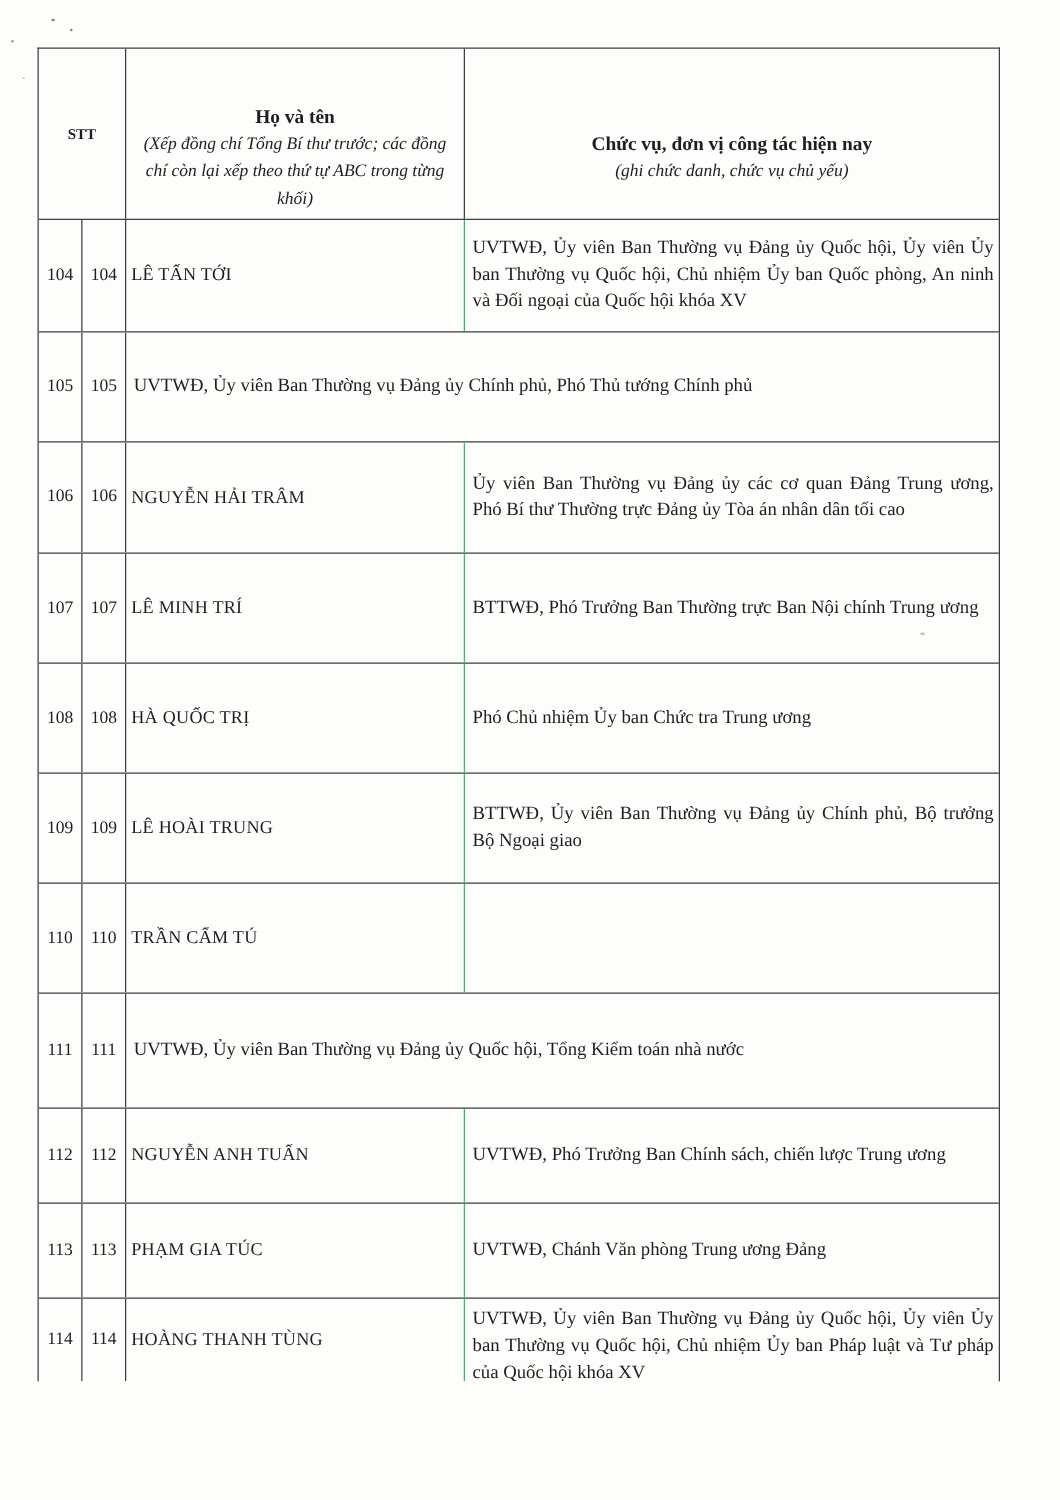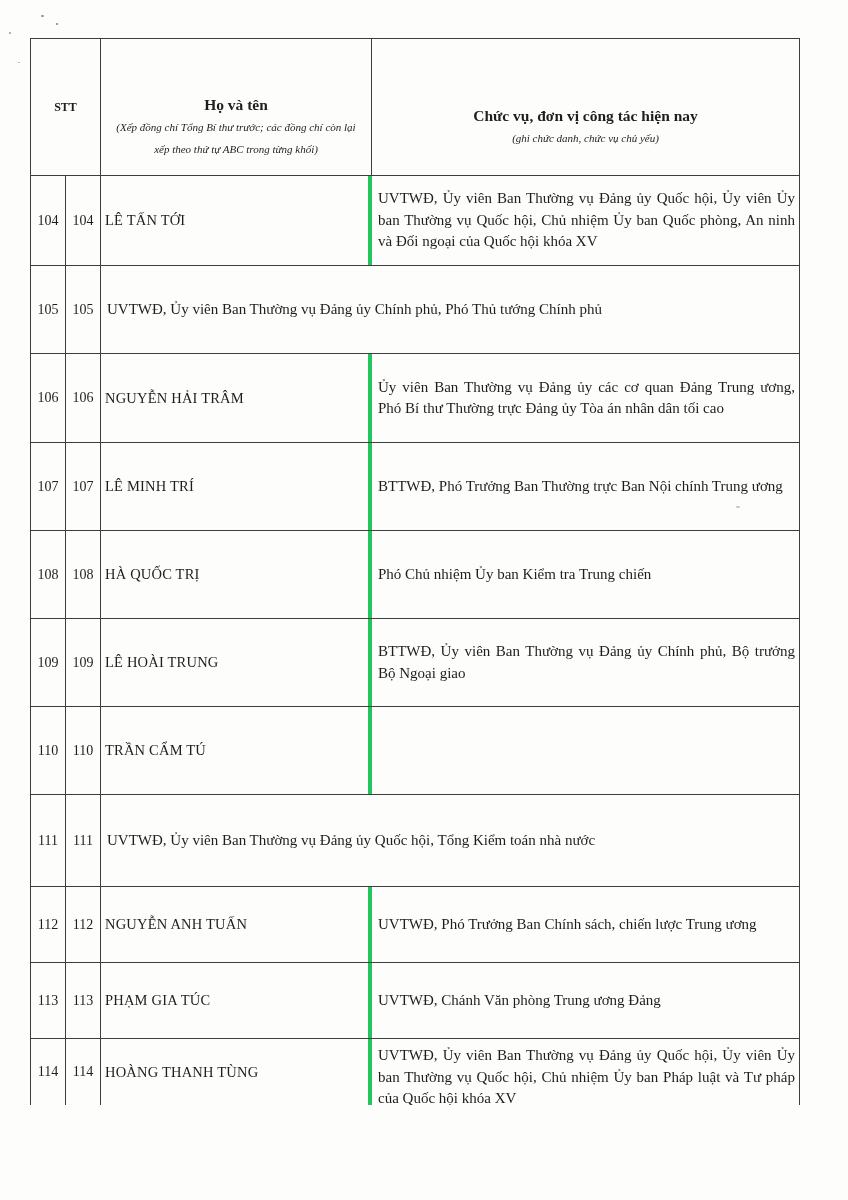--- a/index.html
+++ b/index.html
@@ -28,38 +28,38 @@
     border:1px solid #3e3e3e;
     border-bottom:none;
     background:transparent;
   }
   .hrow { display:flex; height:137px; border-bottom:1px solid #3e3e3e; }
   .hcell { display:flex; flex-direction:column; justify-content:center; align-items:center; text-align:center; }
   .h-stt { width:70px; border-right:1px solid #3e3e3e; font-weight:bold; font-size:12px; }
   .h-name { width:271px; border-right:1px solid #3e3e3e; padding:0 8px; }
   .h-pos { flex:1; padding:0 10px; }
   .h-title { font-weight:bold; font-size:15.5px; line-height:22px;margin-top:40px; }
-  .h-sub { font-style:italic; font-size:11px; line-height:22px; }
+  .h-sub { font-style:italic; font-size:14px; line-height:22px; }
 
   .row { display:flex; border-bottom:1px solid #3e3e3e; overflow:hidden; }
   .row:nth-of-type(1)  { height:90px; }
   .row:nth-of-type(2)  { height:88px; }
   .row:nth-of-type(3)  { height:89px; }
   .row:nth-of-type(4)  { height:88px; }
   .row:nth-of-type(5)  { height:88px; }
   .row:nth-of-type(6)  { height:88px; }
   .row:nth-of-type(7)  { height:88px; }
   .row:nth-of-type(8)  { height:92px; }
   .row:nth-of-type(9)  { height:76px; }
   .row:nth-of-type(10) { height:76px; }
   .row:nth-of-type(11) { height:66px; border-bottom:none; align-items:flex-start; }
   .cell { display:flex; align-items:center; }
   .c-no1 { width:35px; border-right:1px solid #3e3e3e; justify-content:center; font-size:14px; }
   .c-no2 { width:35px; border-right:1px solid #3e3e3e; justify-content:center; font-size:14px; }
-  .c-name { width:271px; border-right:4px solid #22c55e; padding-left:4px; font-size:14.5px; letter-spacing:0.2px;text-align:right; }
+  .c-name { width:271px; border-right:1px solid #22c55e; padding-left:4px; font-size:14.5px; letter-spacing:0.2px;text-align:right; }
   .c-pos { flex:1; padding:4px 4px 4px 6px; }
   .c-pos .txt {
     font-size:15px; line-height:21.5px;
     text-align:justify; text-align-last:left; width:100%;
   }
   .row:nth-of-type(11) .c-no1,
   .row:nth-of-type(11) .c-no2,
   .row:nth-of-type(11) .c-name { align-items:center; height:66px; }
   .row:nth-of-type(11) .c-pos { align-items:flex-start; padding-top:6px; }
 </style>
@@ -122,21 +122,21 @@
     <div class="cell c-pos">
       <div class="txt">BTTWĐ, Phó Trưởng Ban Thường trực Ban Nội chính Trung ương</div>
     </div>
   </div>
 
   <div class="row">
     <div class="cell c-no1">108</div>
     <div class="cell c-no2">108</div>
     <div class="cell c-name">HÀ QUỐC TRỊ</div>
     <div class="cell c-pos">
-      <div class="txt">Phó Chủ nhiệm Ủy ban Kiểm tra Trung chiến</div>
+      <div class="txt">Phó Chủ nhiệm Ủy ban Chức tra Trung ương</div>
     </div>
   </div>
 
   <div class="row">
     <div class="cell c-no1">109</div>
     <div class="cell c-no2">109</div>
     <div class="cell c-name">LÊ HOÀI TRUNG</div>
     <div class="cell c-pos">
       <div class="txt">BTTWĐ, Ủy viên Ban Thường vụ Đảng ủy Chính phủ, Bộ trưởng Bộ Ngoại giao</div>
     </div>

